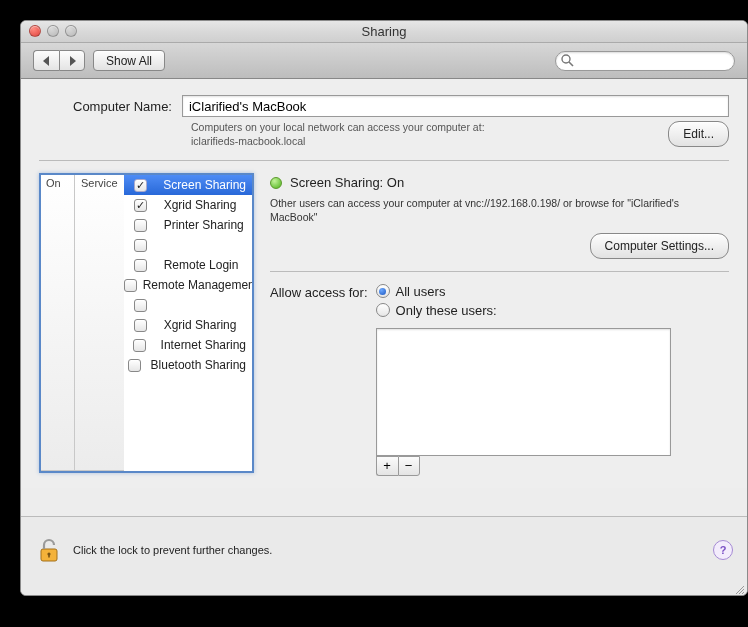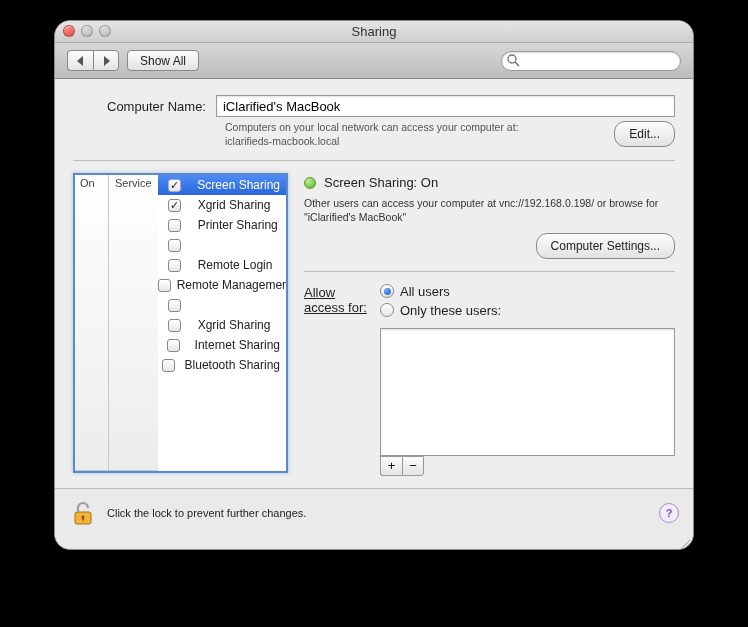--- a/index.html
+++ b/index.html
@@ -5,25 +5,25 @@
   * { box-sizing: border-box; }
   body {
     margin: 0;
     padding: 20px;
     background: #000;
     font-family: "Lucida Grande", "Helvetica Neue", Arial, sans-serif;
     font-size: 11px;
     color: #222;
   }
   .window {
-    width: 640px;
+    width: 728px;
     margin: 0 auto;
     background: #ededed;
     border: 1px solid #8a8a8a;
-    border-radius: 16px;
+    border-radius: 6px;
     box-shadow: 0 8px 30px rgba(0,0,0,0.5);
     overflow: hidden;
   }
   .titlebar {
     height: 22px;
     background: linear-gradient(to bottom, #e6e6e6 0%, #d9d9d9 50%, #cfcfcf 100%);
     border-bottom: 1px solid #aaa;
     position: relative;
     text-align: center;
     line-height: 22px;
@@ -244,21 +244,20 @@
     margin-bottom: 10px;
   }
   .access-row {
     display: flex;
     align-items: flex-start;
     gap: 8px;
     font-size: 13px;
   }
   .access-row .label {
     padding-top: 1px;
-    text-decoration: underline;
   }
   .radio-col {
     display: flex;
     flex-direction: column;
     gap: 4px;
   }
   .radio-opt {
     display: flex;
     align-items: center;
     gap: 6px;
@@ -301,24 +300,25 @@
     font-size: 13px;
     line-height: 1;
     cursor: pointer;
     padding: 0;
   }
   .addremove button:first-child { border-top-left-radius: 0; border-bottom-left-radius: 3px; border-right: none; }
   .addremove button:last-child { border-bottom-right-radius: 3px; }
   .lock-row {
     display: flex;
     align-items: center;
-    padding: 10px 14px;
+    padding: 19px 14px;
     gap: 10px;
     border-top: 1px solid #bbb;
     background: #eaeaea;
+    margin-top: 28px;
   }
   .lock-icon {
     width: 28px; height: 28px;
   }
   .help-icon {
     margin-left: auto;
     width: 20px; height: 20px;
     border-radius: 50%;
     border: 1px solid #a58ad4;
     background: #f3ecfc;

